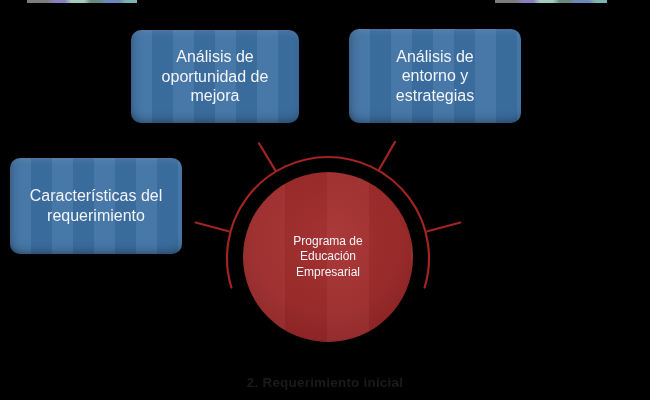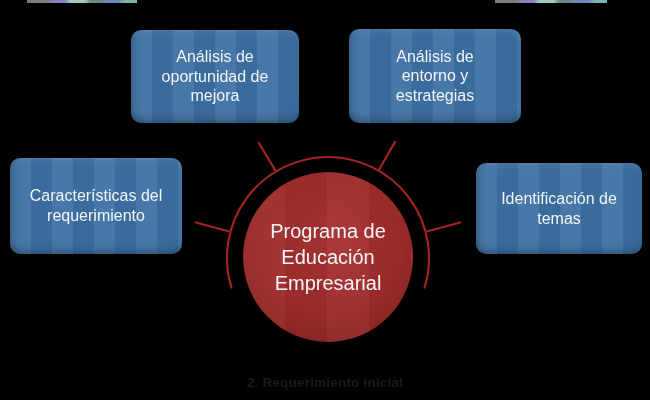--- a/index.html
+++ b/index.html
@@ -72,21 +72,21 @@
         rgba(0,0,0,0.03) 42px 84px),
       radial-gradient(circle at 50% 40%,
         var(--circle-red-light) 0%,
         var(--circle-red) 55%,
         var(--circle-red-dark) 100%);
     display: flex; align-items: center; justify-content: center;
     text-align: center;
   }
   #center-circle .label {
     color: var(--box-text);
-    font-size: 20px;
+    font-size: 12px;
     line-height: 1.3;
     white-space: pre-line;
   }
 
   
   #caption {
     position: absolute;
     left: 0; top: 375px; width: 650px;
     text-align: center;
     color: var(--caption-gray);
@@ -123,24 +123,20 @@
     <div class="label">Análisis de
 entorno y
 estrategias</div>
   </div>
 
   <div id="box-left" class="node-box">
     <div class="label">Características del
 requerimiento</div>
   </div>
 
-  <div id="box-right" class="node-box">
-    <div class="label">Identificación de
-temas</div>
-  </div>
 
   <div id="center-circle">
     <div class="label">Programa de
 Educación
 Empresarial</div>
   </div>
 
   <div id="caption">2. Requerimiento inicial</div>
 
 </div>

